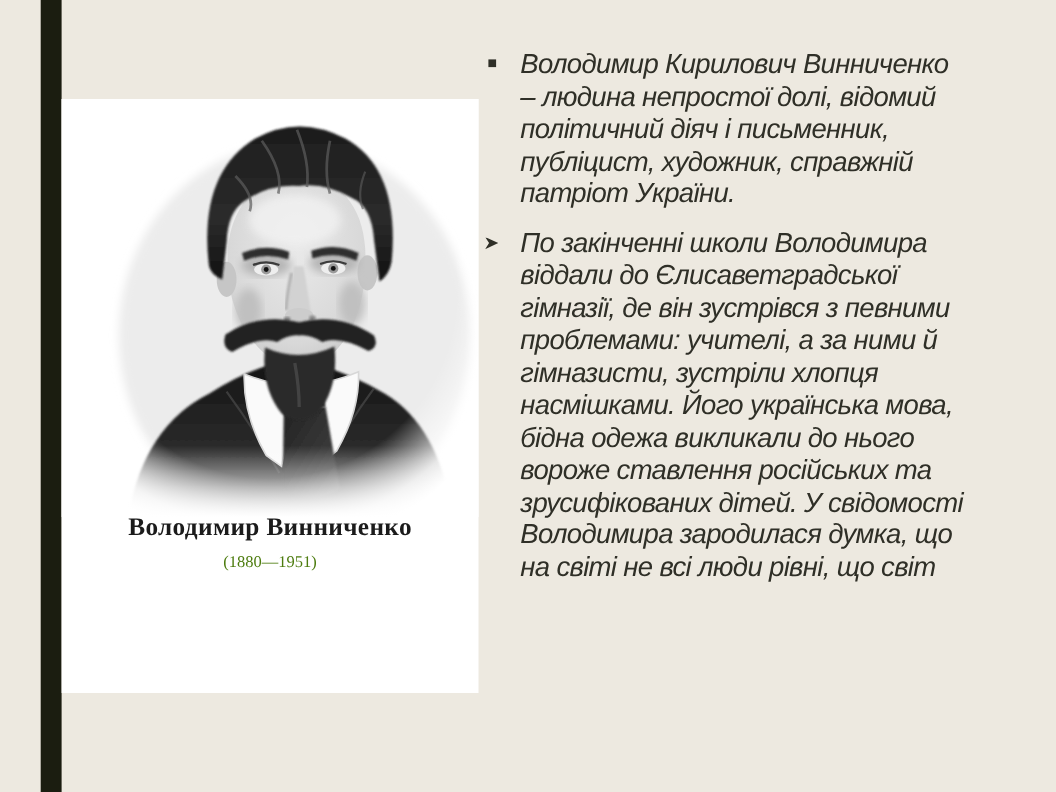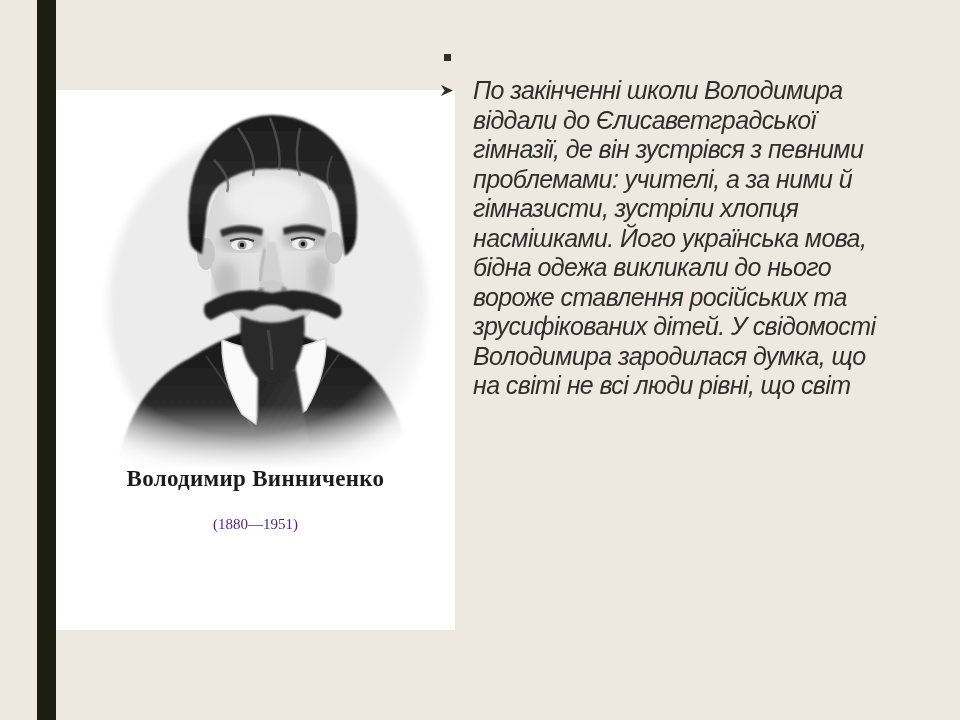--- a/index.html
+++ b/index.html
@@ -8,30 +8,29 @@
     background:#EDE9E0; overflow:hidden;
     font-family:"Liberation Sans", sans-serif;
   }
   .accent-bar {
     position:absolute; left:37px; top:0; width:19px; height:720px;
     background:#1B1D10;
   }
   .portrait-frame {
     position:absolute; left:56px; top:90px; width:379px; height:540px;
     background:#ffffff;
-    padding-left:20px;
   }
   .portrait-svg { position:absolute; left:0; top:0; display:block; }
   .caption { position:absolute; left:0; top:376px; width:100%; text-align:center; color:#1b1b1b; }
   .caption-name {
     font-family:"Liberation Serif", serif; font-weight:bold;
     font-size:23px; letter-spacing:0.3px;
   }
   .caption-years {
-    font-family:"Liberation Serif", serif; font-size:15px; margin-top:24px; color:#4c1d95;
+    font-family:"Liberation Serif", serif; font-size:15px; margin-top:11px; color:#4d7c0f;
   }
   .content {
     position:absolute; left:437px; top:44px; width:512px;
     color:#2F2F27;
   }
   .bullet-row { display:flex; margin-bottom:15px; }
   .marker-cell { flex:0 0 36px; width:36px; }
   .square-marker {
     display:block; width:7px; height:7px; background:#2F2F27;
     margin:10px 0 0 7px;
@@ -158,20 +157,25 @@
       <div class="caption-name">Володимир Винниченко</div>
       <div class="caption-years">(1880—1951)</div>
     </div>
   </div>
 
   <div class="content">
     <div class="bullet-row">
       <span class="marker-cell">
         <span class="square-marker"></span>
       </span>
+      <div class="bullet-text">Володимир Кирилович Винниченко
+– людина непростої долі, відомий
+політичний діяч і письменник,
+публіцист, художник, справжній
+патріот України.</div>
     </div>
     <div class="bullet-row">
       <span class="marker-cell">
         <span class="arrow-marker"></span>
       </span>
       <div class="bullet-text">По закінченні школи Володимира
 віддали до Єлисаветградської
 гімназії, де він зустрівся з певними
 проблемами: учителі, а за ними й
 гімназисти, зустріли хлопця

